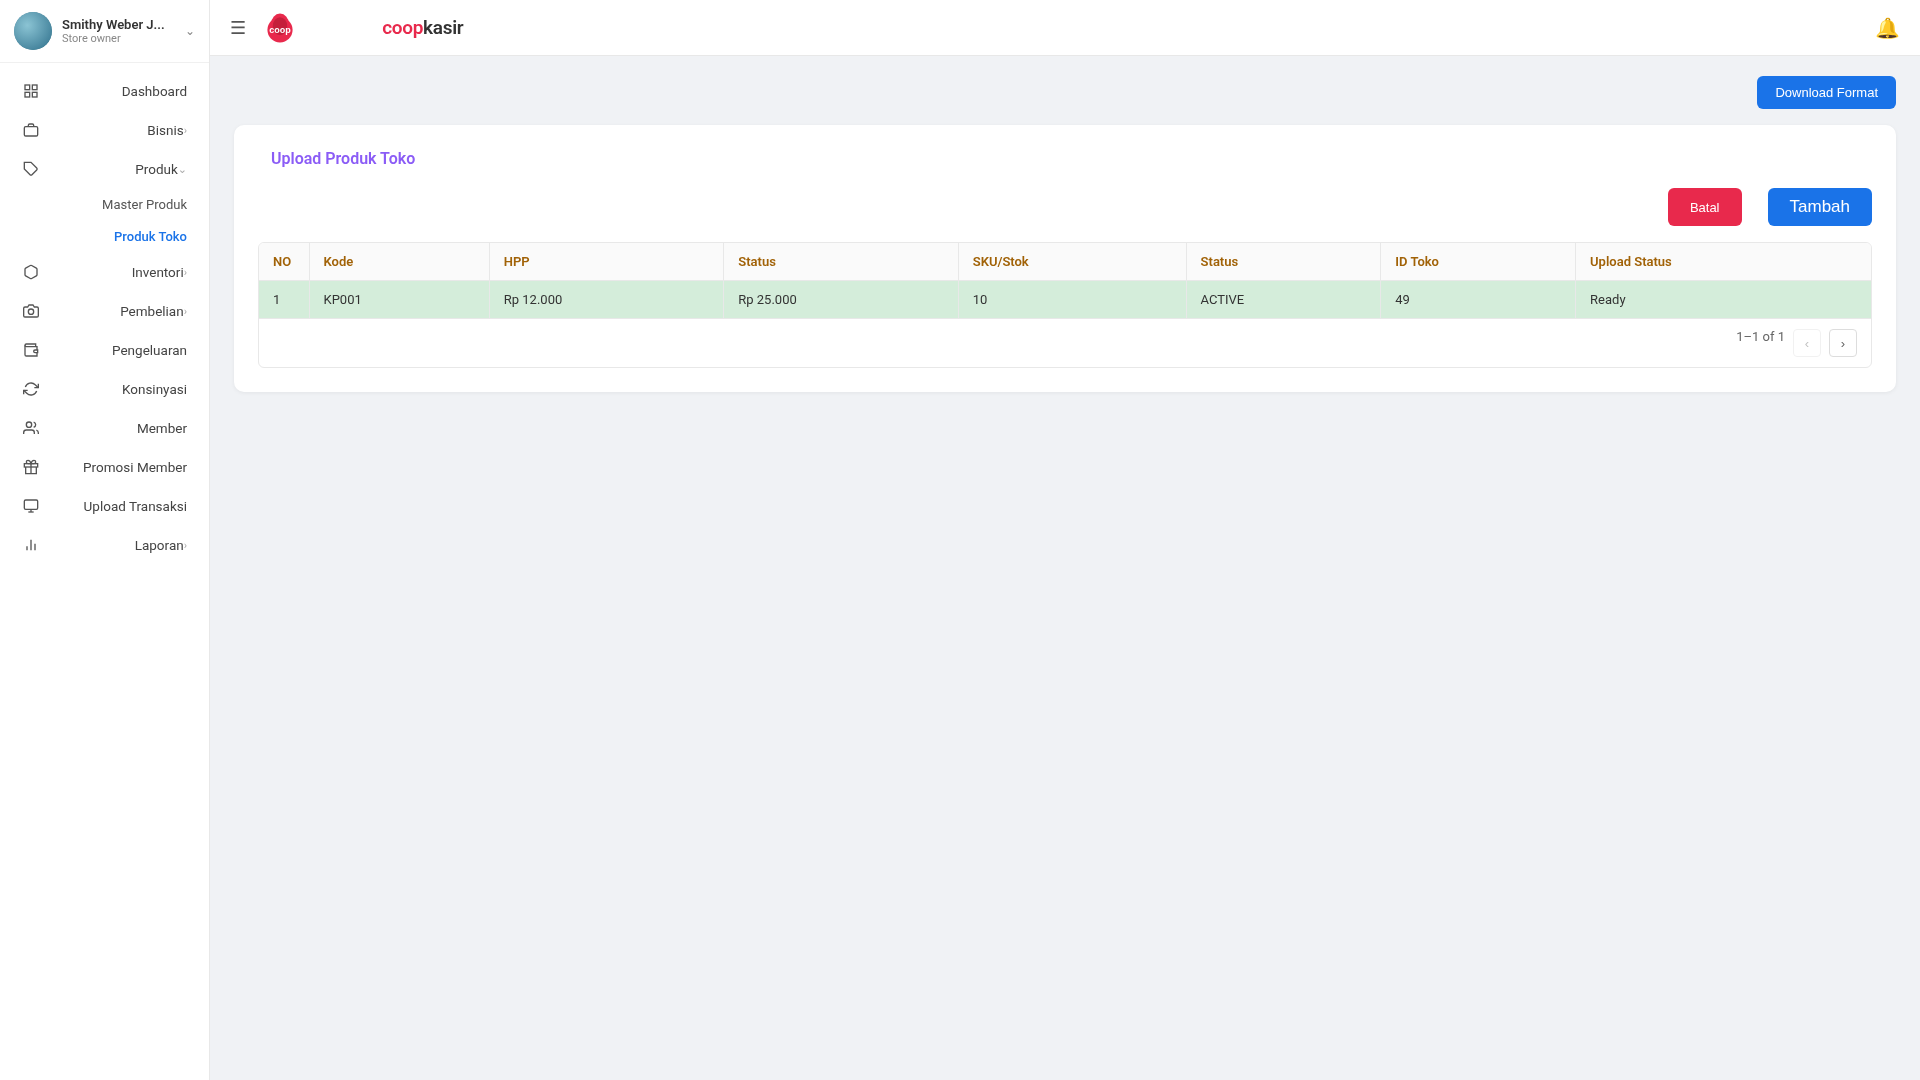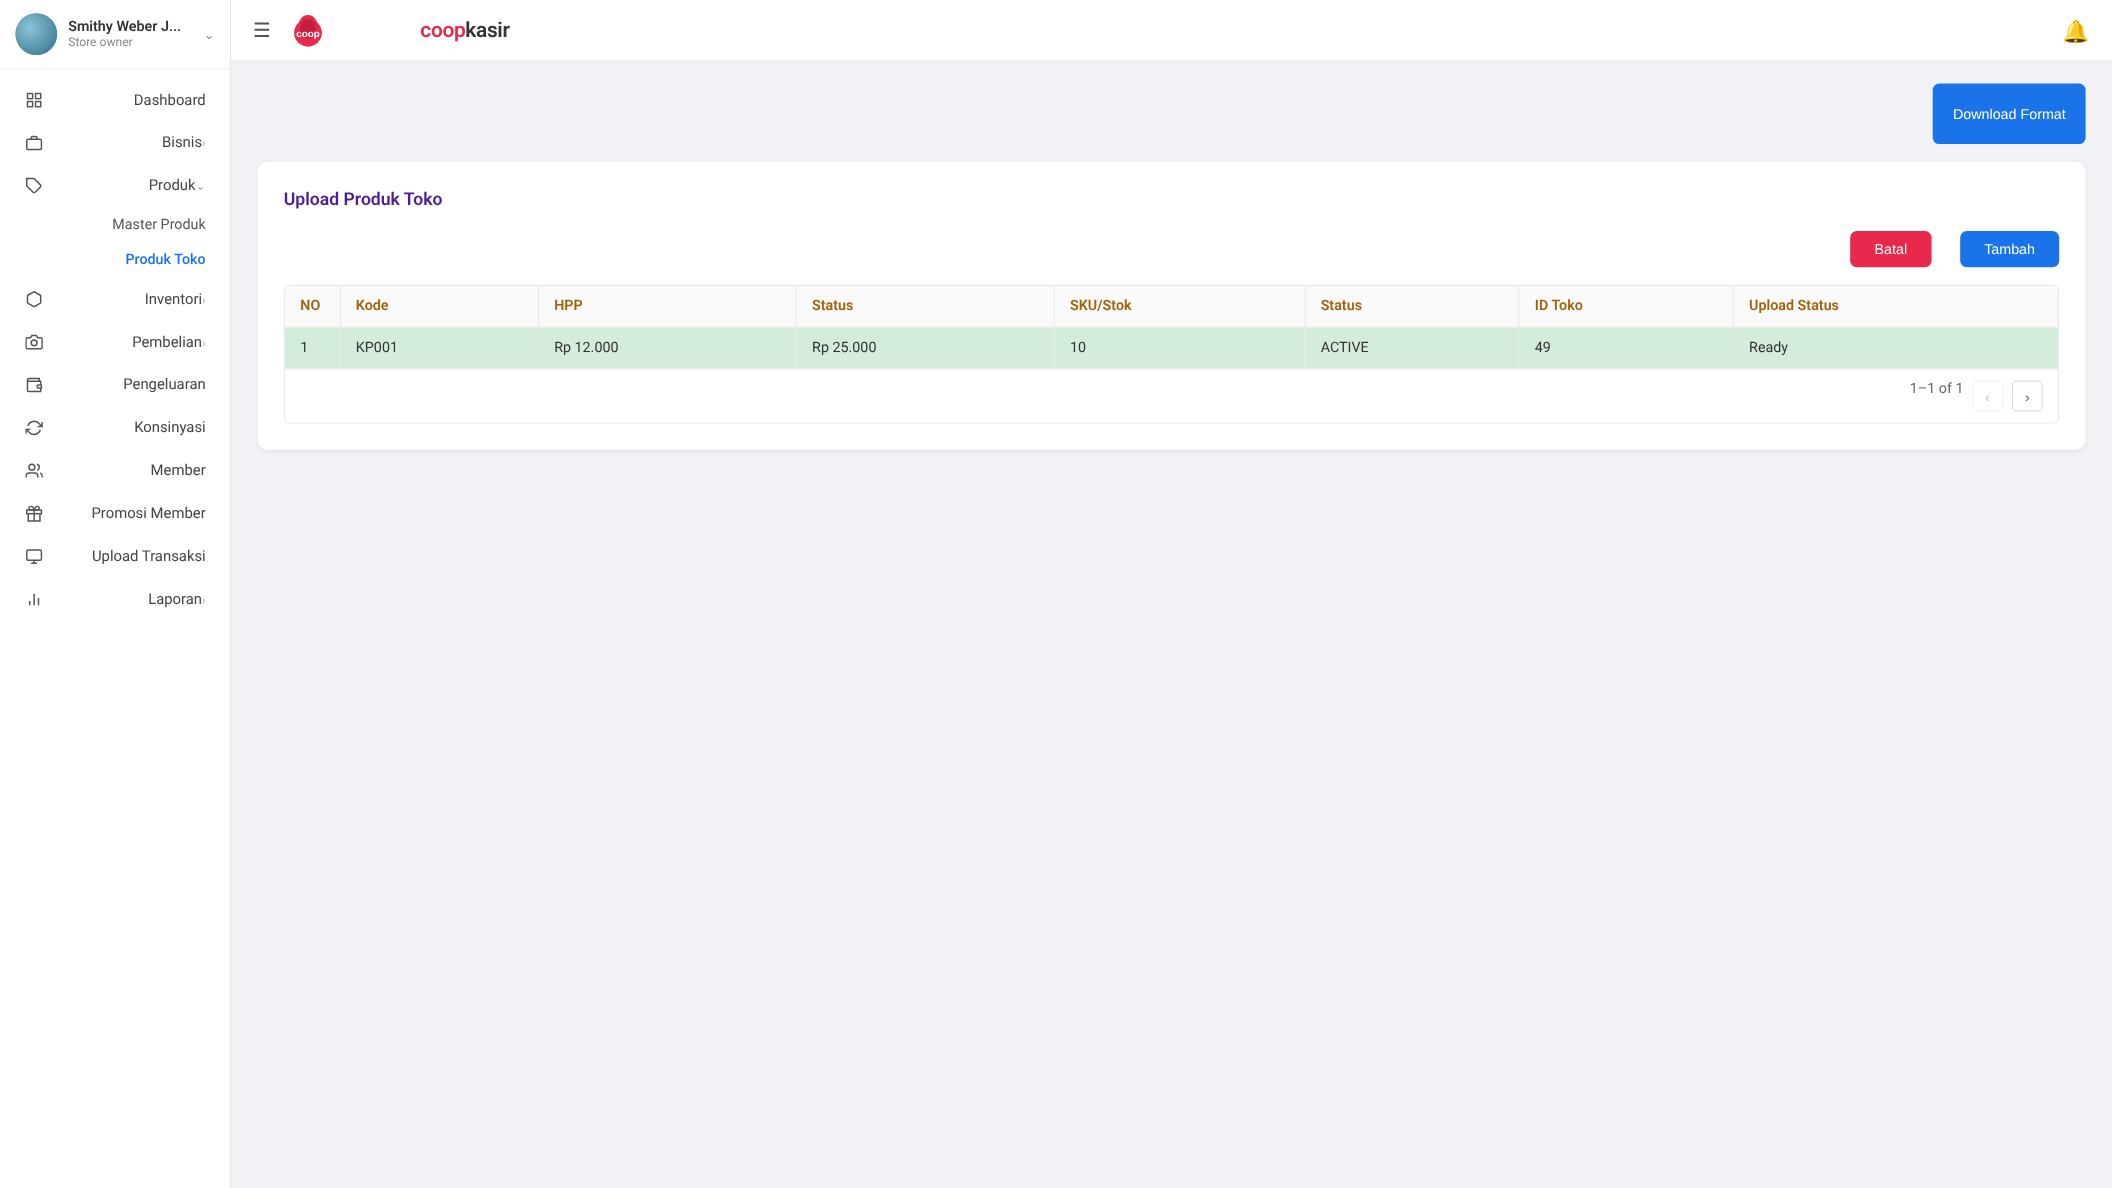--- a/index.html
+++ b/index.html
@@ -152,39 +152,40 @@
     
     .download-bar {
       display: flex;
       justify-content: flex-end;
       margin-bottom: 16px;
     }
     .btn-download {
       background: #1a73e8;
       color: #fff;
       border: none;
-      padding: 20px 18px;
+      padding: 9px 18px;
       border-radius: 6px;
       font-size: 13px;
       cursor: pointer;
       font-weight: 500;
     }
 
     
     .card {
       background: #fff;
       border-radius: 10px;
       padding: 24px;
       box-shadow: 0 1px 4px rgba(0,0,0,0.06);
     }
     .card-title {
       font-size: 16px;
       font-weight: 600;
-      color: #4c1d95;
+      color: #8b5cf6;
       margin-bottom: 20px;
+      margin-left: 13px;
     }
 
     
     .action-bar {
       display: flex;
       justify-content: flex-end;
       gap: 26px;
       margin-bottom: 16px;
     }
     .btn-batal {
@@ -196,21 +197,21 @@
       font-size: 13px;
       cursor: pointer;
       font-weight: 500;
     }
     .btn-tambah {
       background: #1a73e8;
       color: #fff;
       border: none;
       padding: 9px 22px;
       border-radius: 6px;
-      font-size: 13px;
+      font-size: 17px;
       cursor: pointer;
       font-weight: 500;
     }
 
     
     .table-wrapper {
       border: 1px solid #e8e8e8;
       border-radius: 6px;
       overflow: hidden;
     }

